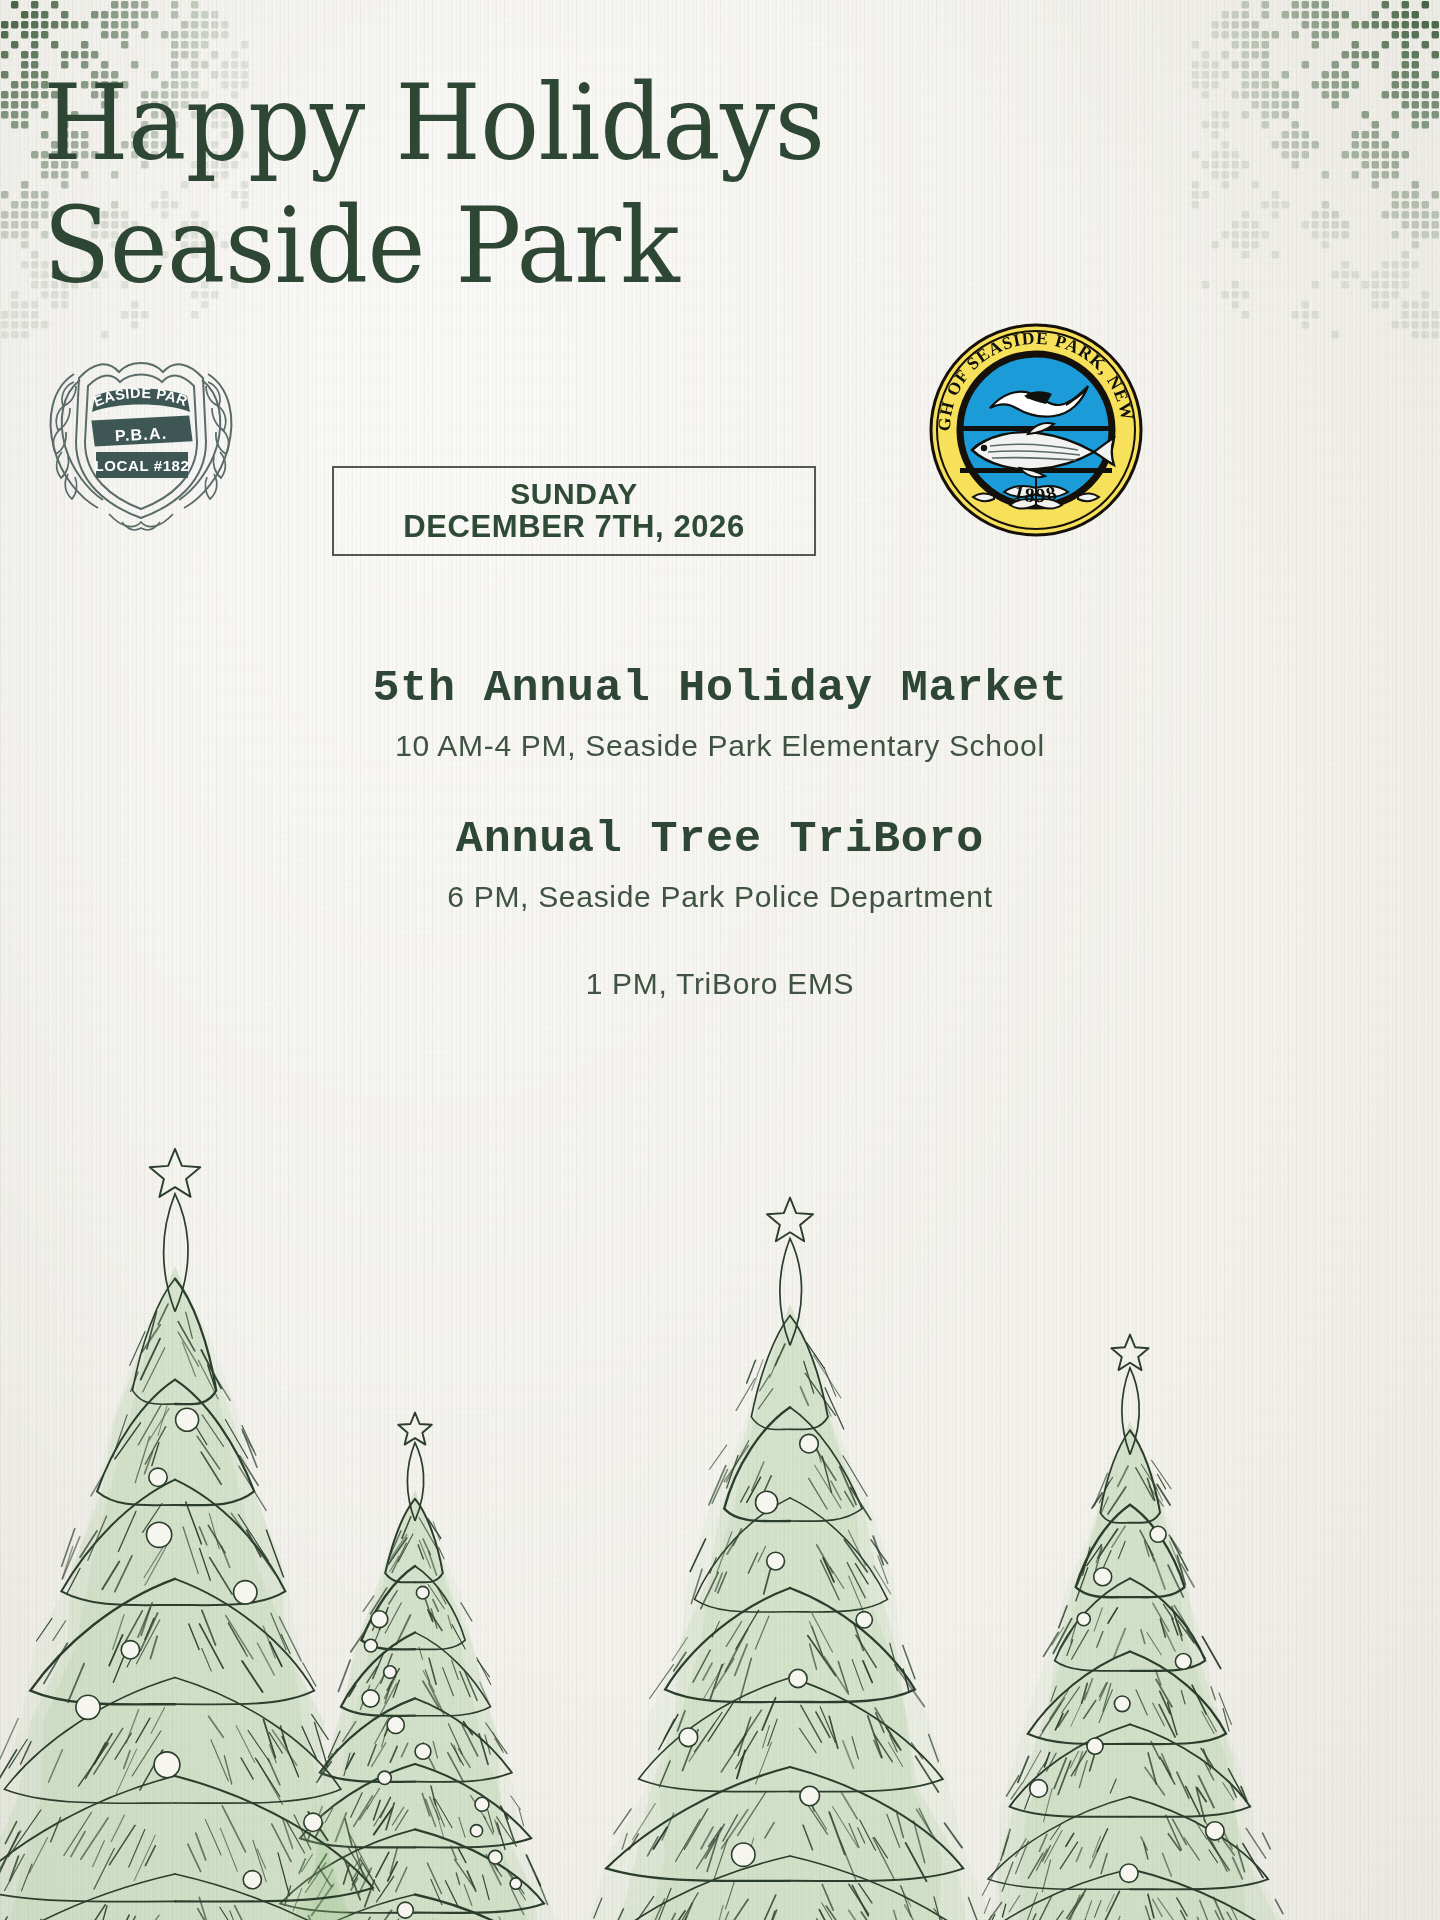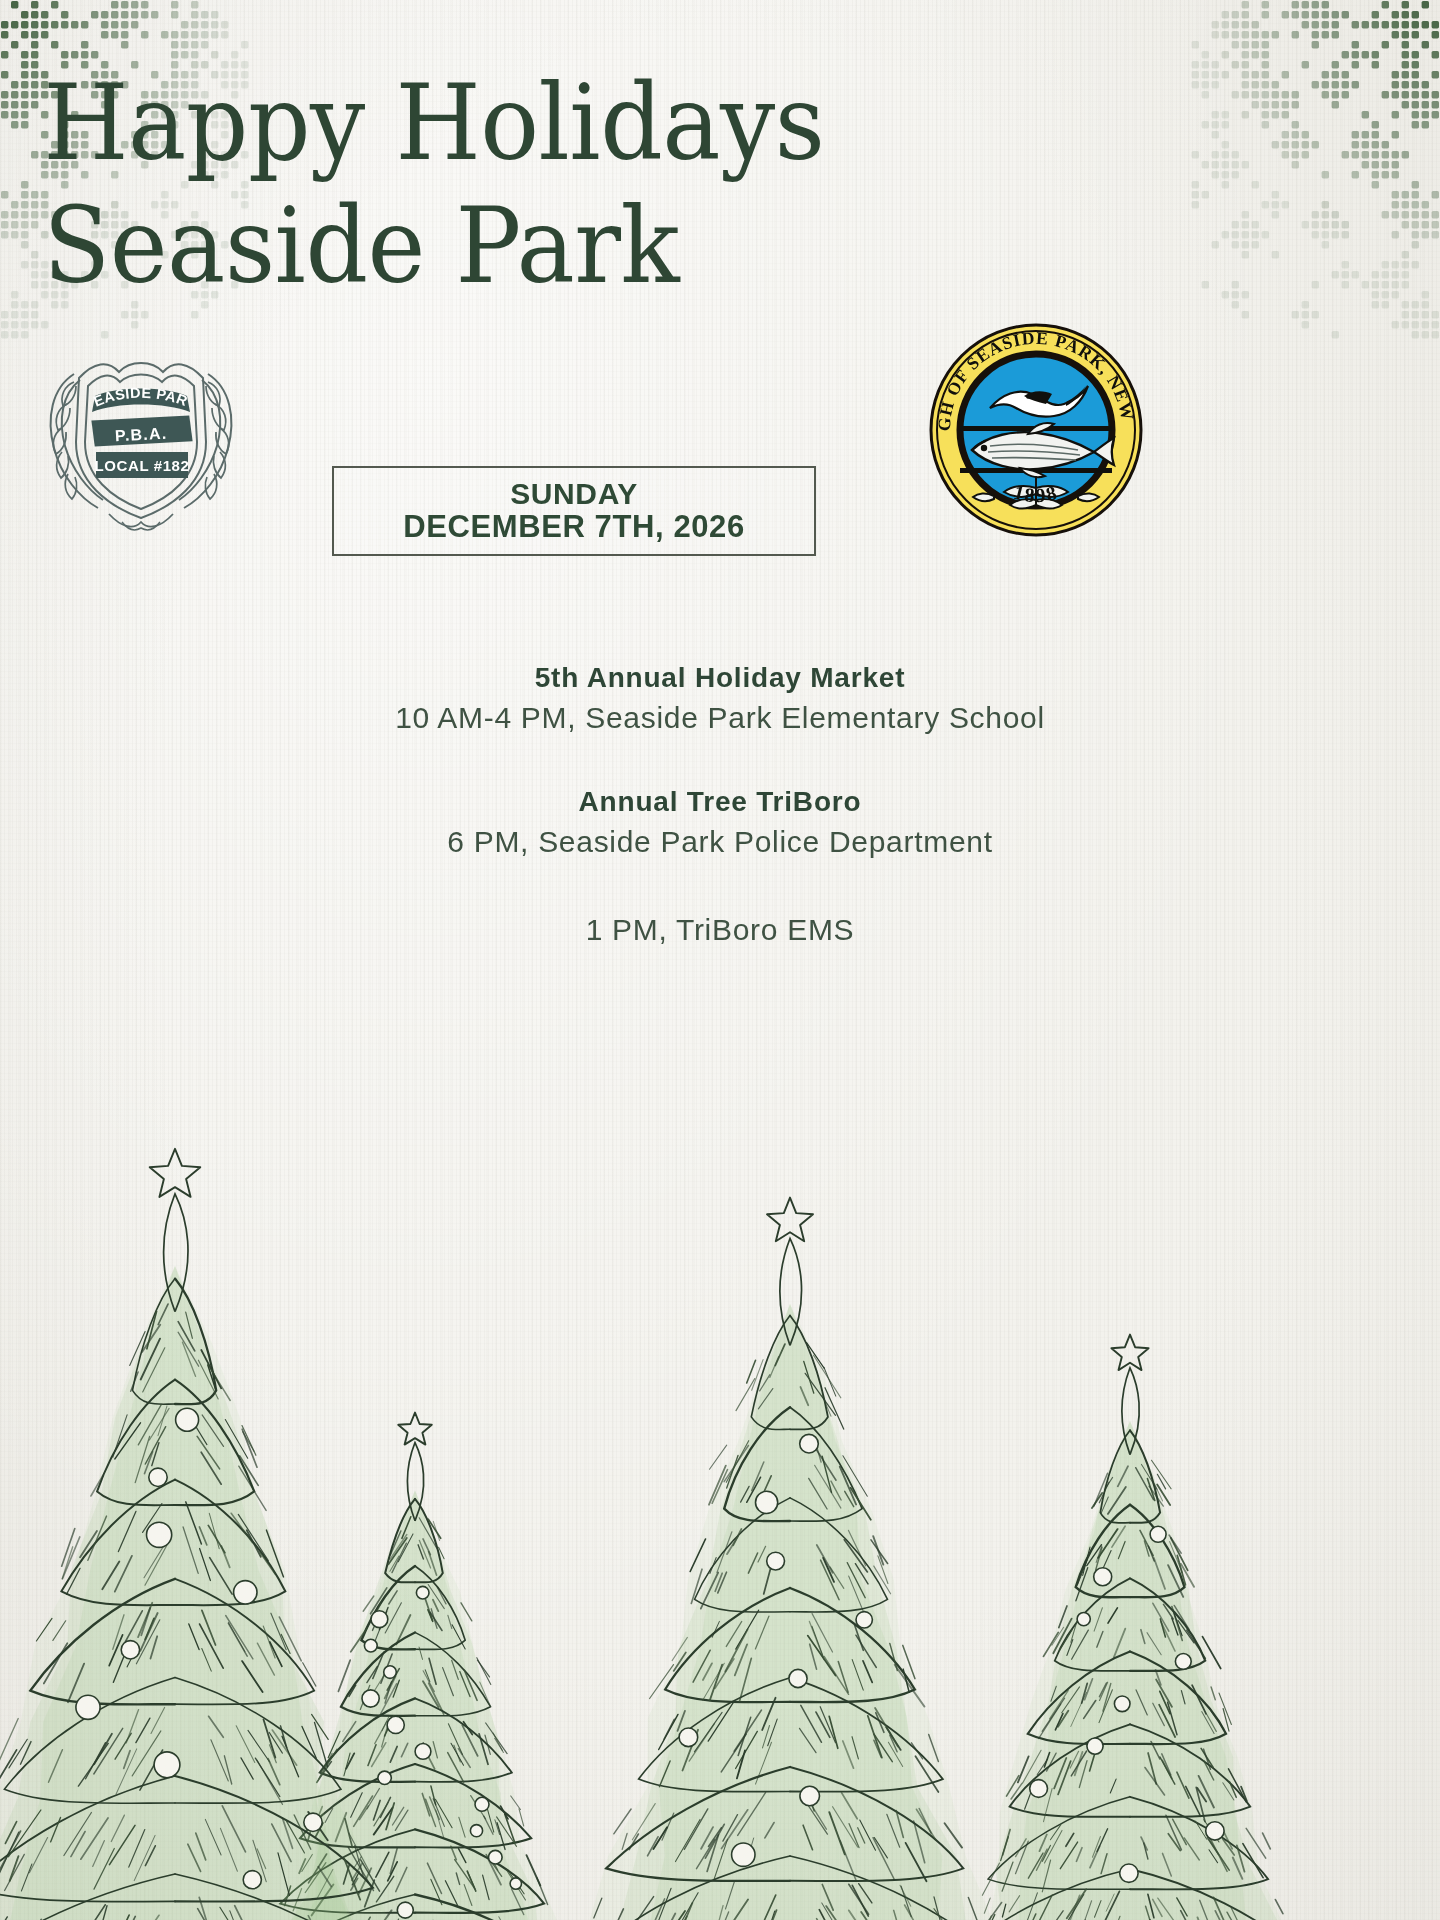--- a/index.html
+++ b/index.html
@@ -82,27 +82,27 @@
   }
 
   
   .events{
     position:absolute; left:0; right:0; top:660px;
     text-align:center; z-index:6;
   }
   .event{ margin-bottom:44px; }
   .event:last-child{ margin-bottom:0; }
   .event .title{
-    font-size:28px; font-weight:bold; color:#2e4636;
+    font-size:45px; font-weight:bold; color:#2e4636;
     letter-spacing:.8px; line-height:1.3;
-    font-family:Liberation Sans, sans-serif;
+    font-family:Liberation Mono, monospace;
   }
   .event .detail{
     font-size:30px; font-weight:400; color:#3f5243;
-    letter-spacing:.7px; line-height:1.45; 
+    letter-spacing:.7px; line-height:1.45; margin-top:5px;
     font-family:"Liberation Sans", sans-serif;
   }
 
   
   .trees{ position:absolute; left:0; bottom:0; width:1440px; height:1100px; z-index:5; pointer-events:none; }
 </style>
 </head>
 <body>
 
 <div id="poster">

